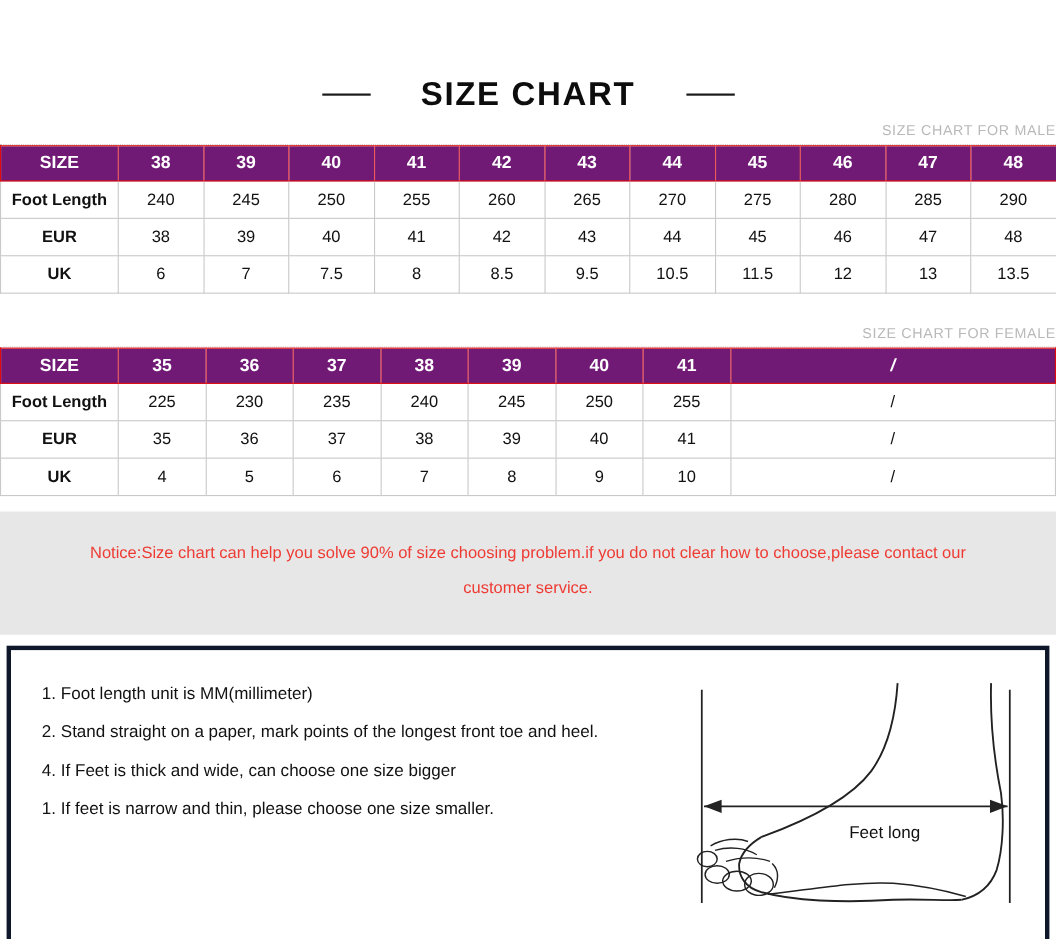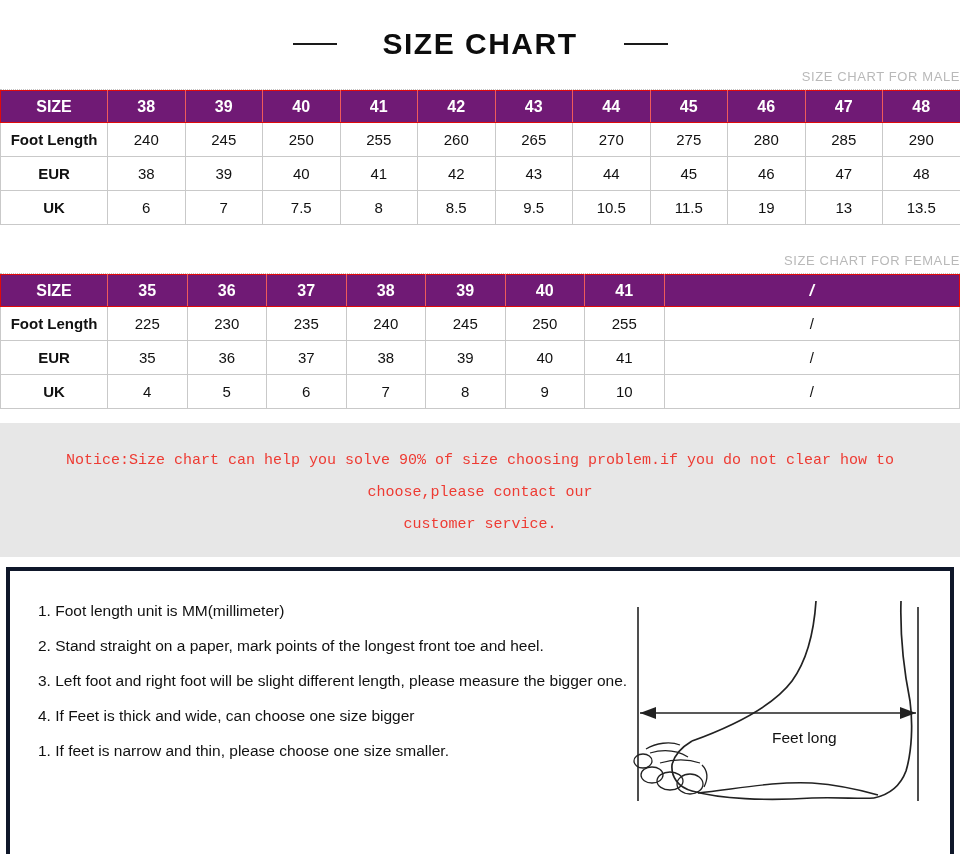--- a/index.html
+++ b/index.html
@@ -16,20 +16,21 @@
   }
 
   
   .title-row {
     display: flex;
     align-items: center;
     justify-content: center;
     gap: 46px;
     padding-top: 27px;
     padding-bottom: 8px;
+    margin-top: 42px;
   }
   .title-dash {
     width: 44px;
     height: 0;
     border-top: 2px solid #1a1a1a;
   }
   .main-title {
     font-size: 30px;
     font-weight: bold;
     letter-spacing: 1.5px;
@@ -86,23 +87,22 @@
   }
   .size-table td.rowlabel {
     font-weight: bold;
     font-size: 15px;
   }
   .table-gap { height: 28px; }
 
   
   .notice-block {
     background: #e7e7e7;
-    padding: 22px 24px 16px 24px;
+    padding: 22px 24px 26px 24px;
     margin-top: 14px;
-    font-family: Liberation Mono, monospace;
   }
   .notice-line {
     color: #ee3b33;
     font-size: 15px;
     text-align: center;
     line-height: 32px;
   }
 
   
   .info-panel {
@@ -208,21 +208,21 @@
     <tr>
       <td class="rowlabel">UK</td>
       <td>6</td>
       <td>7</td>
       <td>7.5</td>
       <td>8</td>
       <td>8.5</td>
       <td>9.5</td>
       <td>10.5</td>
       <td>11.5</td>
-      <td>19</td>
+      <td>12</td>
       <td>13</td>
       <td>13.5</td>
     </tr>
   </tbody>
 </table>
 
 <div class="table-gap"></div>
 
 <div class="section-caption">SIZE CHART FOR FEMALE</div>
 <div class="dotted-rule"></div>
@@ -284,21 +284,20 @@
 <div class="notice-block">
   <div class="notice-line">Notice:Size chart can help you solve 90% of size choosing problem.if you do not clear how to choose,please contact our</div>
   <div class="notice-line">customer service.</div>
 </div>
 
 <div class="info-panel">
 
   <div class="steps">
     <div class="step">1. Foot length unit is MM(millimeter)</div>
     <div class="step">2. Stand straight on a paper, mark points of the longest front toe and heel.</div>
-    <div class="step">3. Left foot and right foot will be slight different length, please measure the bigger one.</div>
     <div class="step">4. If Feet is thick and wide, can choose one size bigger</div>
     <div class="step">1. If feet is narrow and thin, please choose one size smaller.</div>
   </div>
 
   <div class="foot-figure">
     <svg width="330" height="250" viewBox="0 0 330 250">
 
       <line x1="22" y1="6" x2="22" y2="200" stroke="#222" stroke-width="1.6"></line>
       <line x1="302" y1="6" x2="302" y2="200" stroke="#222" stroke-width="1.6"></line>
 

